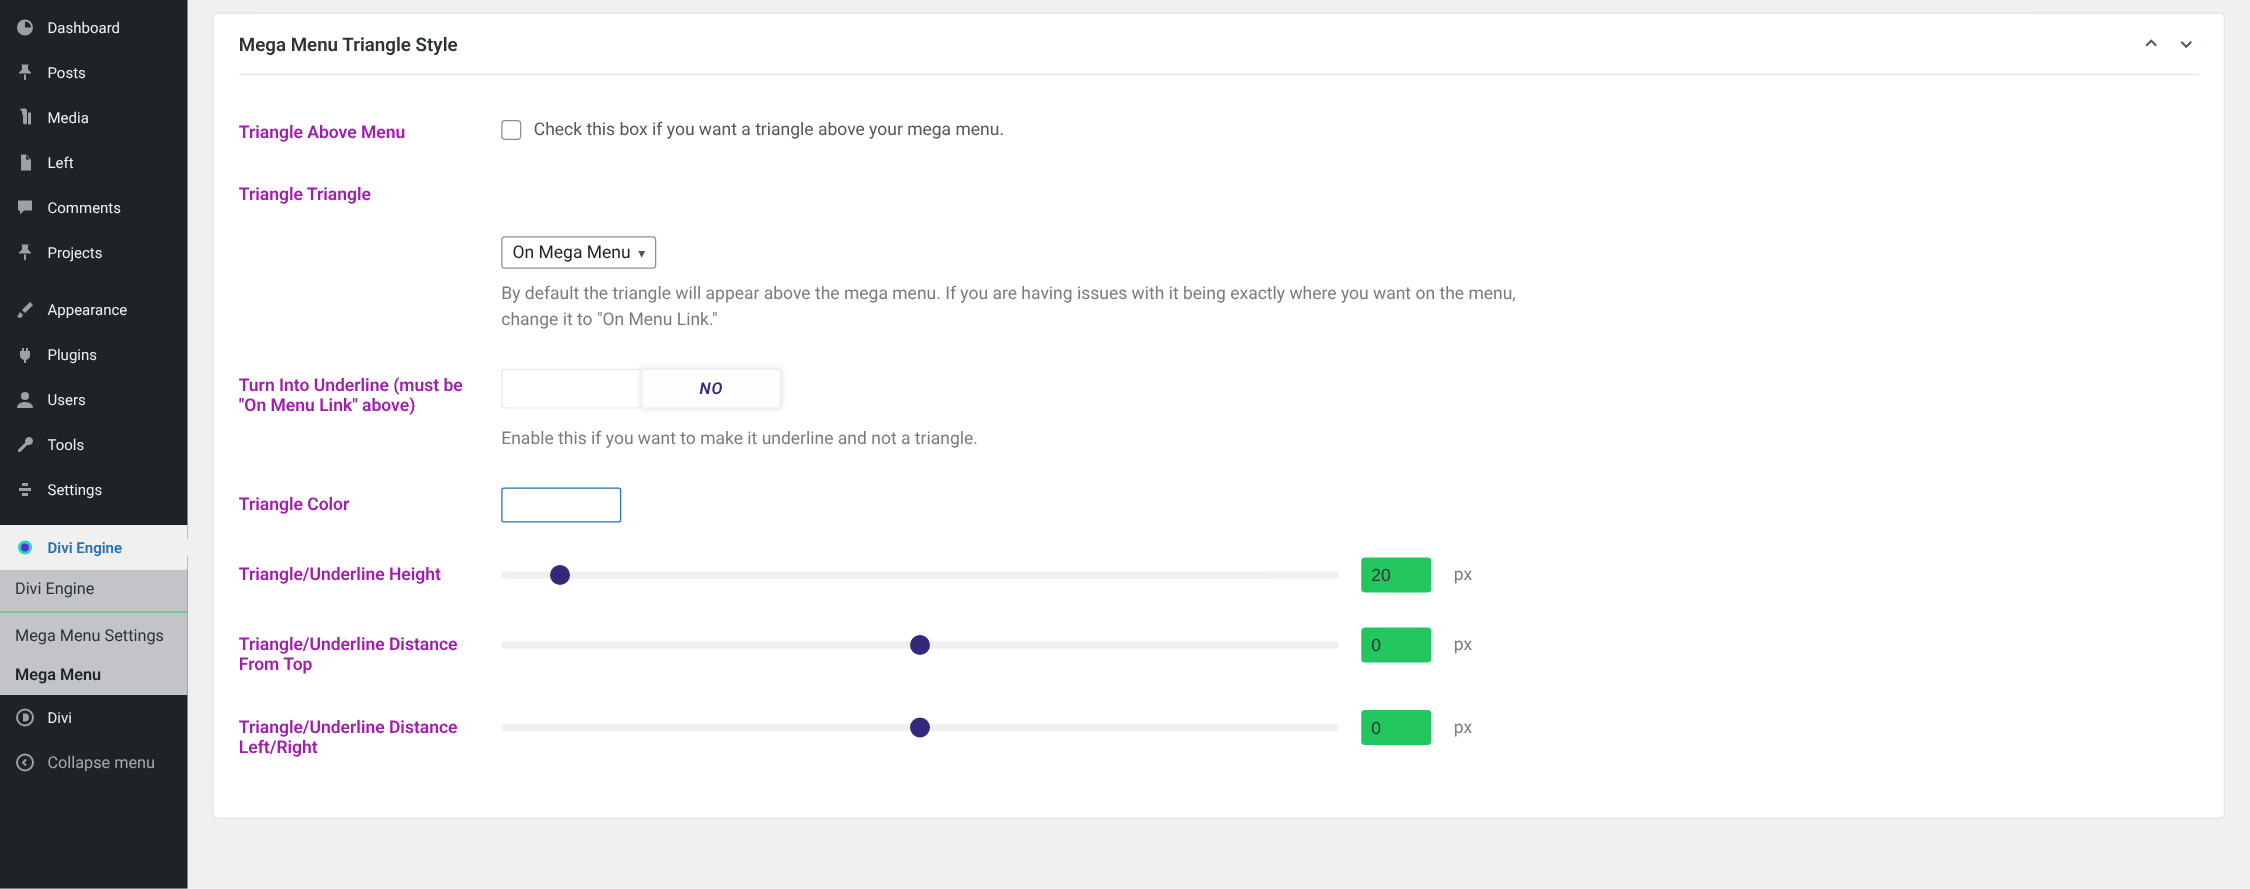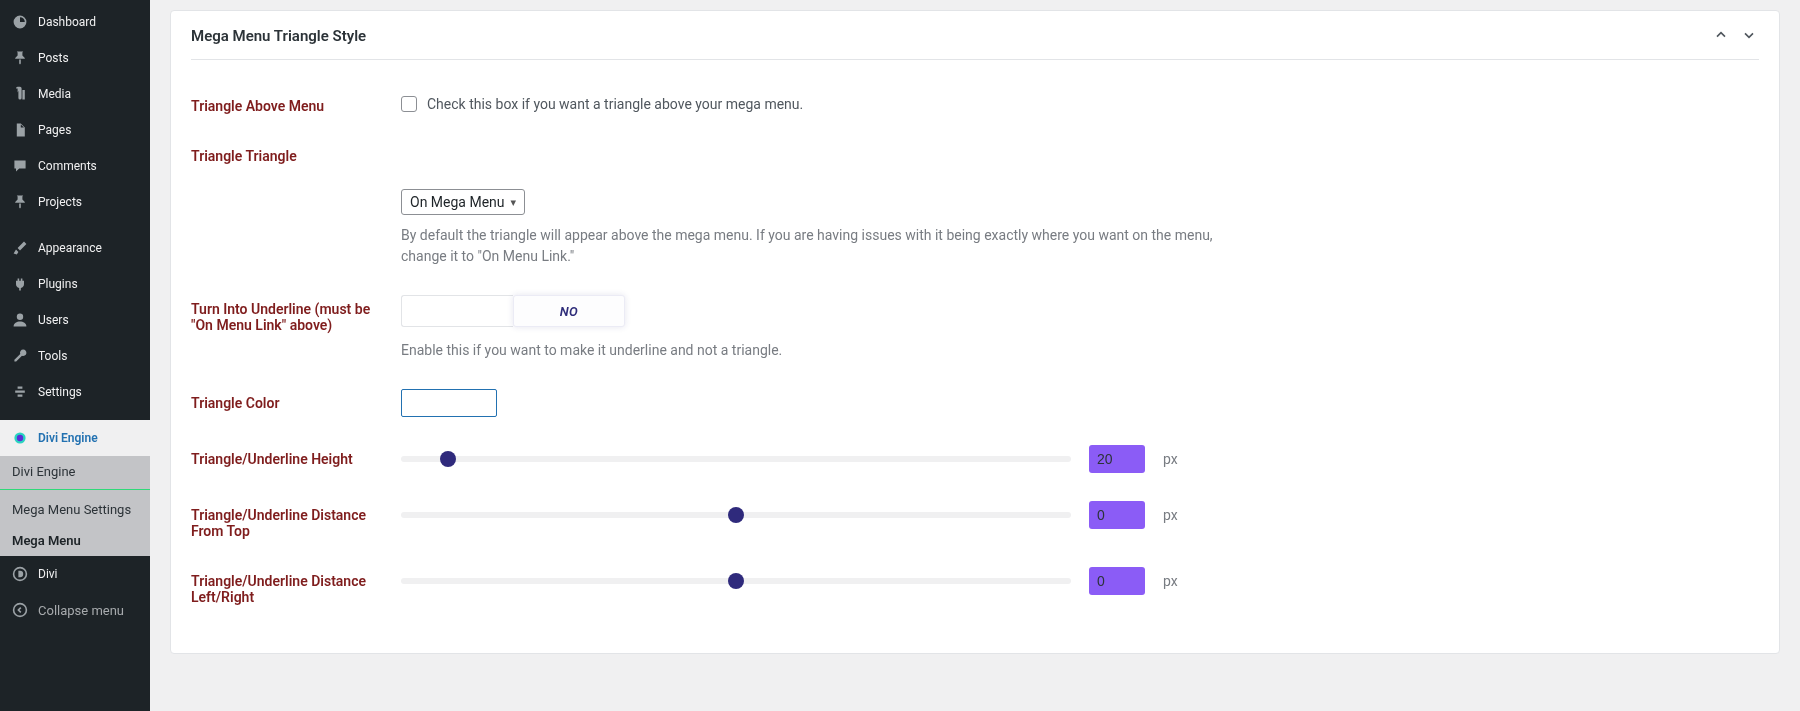--- a/index.html
+++ b/index.html
@@ -122,21 +122,21 @@
     display: flex;
     align-items: flex-start;
     padding: 10px 0 18px 0;
     gap: 20px;
   }
   .field-label {
     width: 190px;
     flex-shrink: 0;
     font-size: 14px;
     font-weight: 600;
-    color: #7f1d1d;
+    color: #a21caf;
     padding-top: 6px;
   }
   .field-control {
     flex: 1;
   }
   .checkbox-wrap {
     display: flex;
     align-items: center;
     gap: 10px;
     padding-top: 4px;
@@ -226,21 +226,21 @@
     top: 50%;
     width: 16px; height: 16px;
     background: #2f2a7c;
     border-radius: 50%;
     transform: translate(-50%, -50%);
     cursor: grab;
   }
   .slider-value {
     width: 56px;
     height: 28px;
-    background: #8b5cf6;
+    background: #22c55e;
     border: none;
     border-radius: 3px;
     padding: 0 8px;
     font-size: 14px;
     color: #2c3338;
     outline: none;
   }
   .slider-unit {
     color: #787c82;
     font-size: 14px;
@@ -277,21 +277,21 @@
             </svg>
           </span>
         <span>Media</span>
       </div>
       <div class="menu-item">
         <span class="menu-icon">
             <svg width="16" height="16" viewBox="0 0 20 20" fill="currentColor">
               <path d="M6 2h5l5 5v11H6V2zm5 1v4h4l-4-4z"></path>
             </svg>
           </span>
-        <span>Pages</span>
+        <span>Left</span>
       </div>
       <div class="menu-item">
         <span class="menu-icon">
             <svg width="16" height="16" viewBox="0 0 20 20" fill="currentColor">
               <path d="M3 3h14v10H9l-4 4v-4H3V3z"></path>
             </svg>
           </span>
         <span>Comments</span>
       </div>
       <div class="menu-item">

